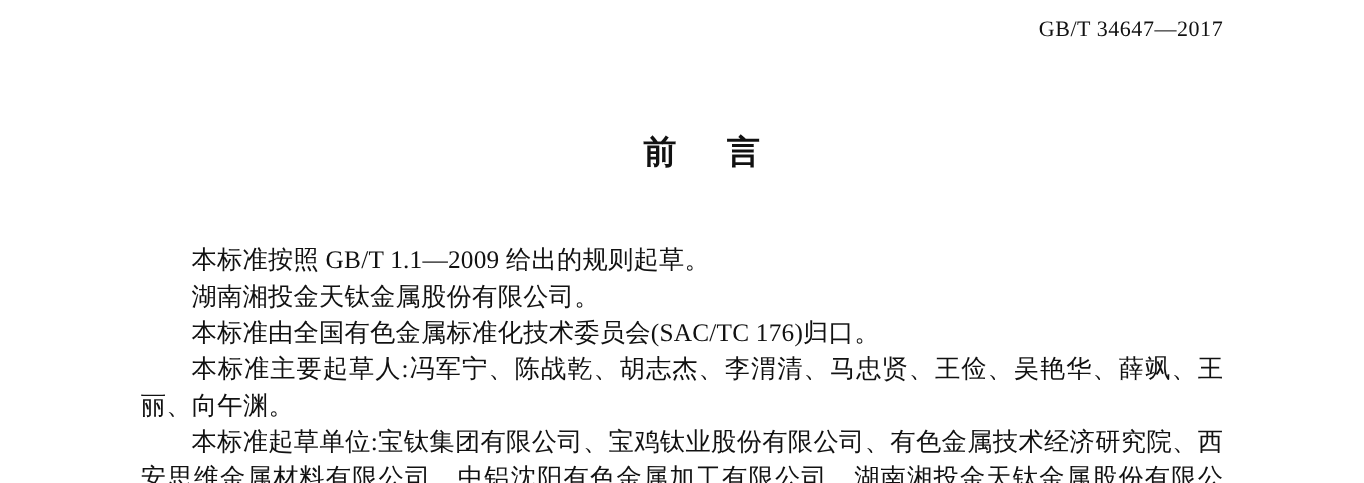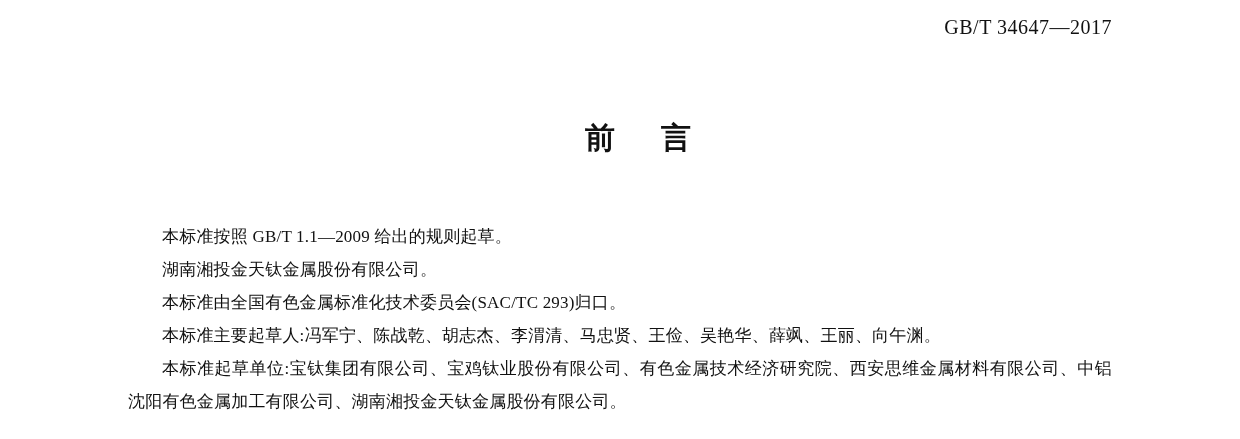--- a/index.html
+++ b/index.html
@@ -46,21 +46,21 @@
     display: inline-block;
     width: 44px;
   }
   .body-block {
     position: absolute;
     top: 220px;
     left: 128px;
     width: 984px;
   }
   .para {
-    font-size: 17px;
+    font-size: 23px;
     line-height: 33px;
     text-indent: 2em;
     text-align: justify;
     letter-spacing: 0.2px;
     margin: 0;
     font-family: "Liberation Serif", "DejaVu Serif", serif;
   }
 </style>
 </head>
 <body>
@@ -69,18 +69,18 @@
 
   <div class="header-std">GB/T 34647—2017</div>
 
   <div class="doc-title">
     <span>前</span><span class="gap"></span><span>言</span>
   </div>
 
   <div class="body-block">
     <p class="para">本标准按照 GB/T 1.1—2009 给出的规则起草。</p>
     <p class="para">湖南湘投金天钛金属股份有限公司。</p>
-    <p class="para">本标准由全国有色金属标准化技术委员会(SAC/TC 293)归口。</p>
+    <p class="para">本标准由全国有色金属标准化技术委员会(SAC/TC 176)归口。</p>
     <p class="para">本标准主要起草人:冯军宁、陈战乾、胡志杰、李渭清、马忠贤、王俭、吴艳华、薛飒、王丽、向午渊。</p>
     <p class="para">本标准起草单位:宝钛集团有限公司、宝鸡钛业股份有限公司、有色金属技术经济研究院、西安思维金属材料有限公司、中铝沈阳有色金属加工有限公司、湖南湘投金天钛金属股份有限公司。</p>
   </div>
 
 </div>
 
 </body></html>

